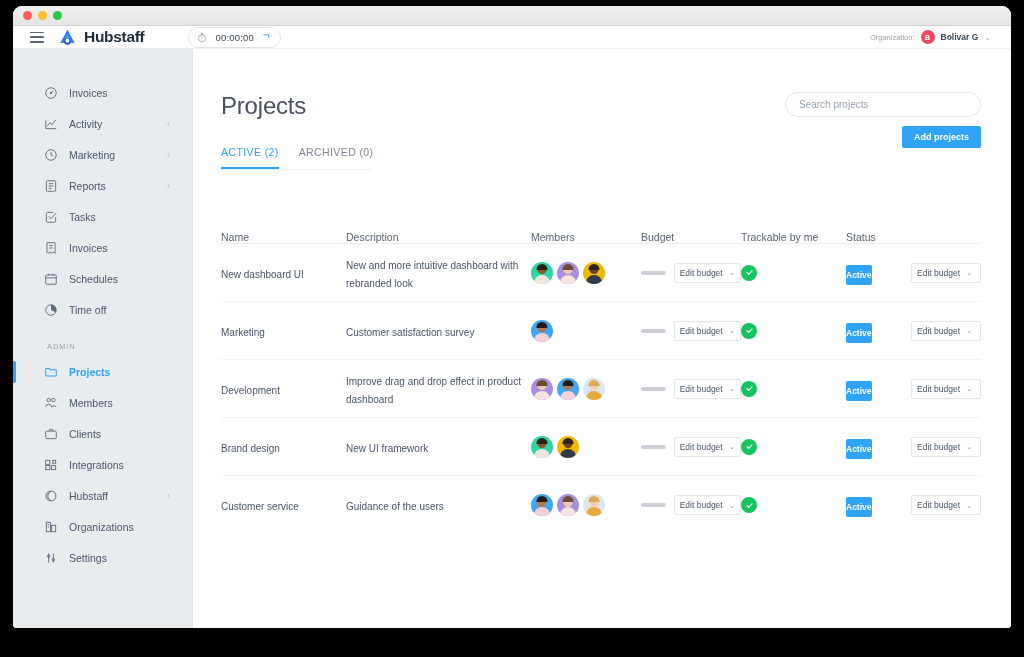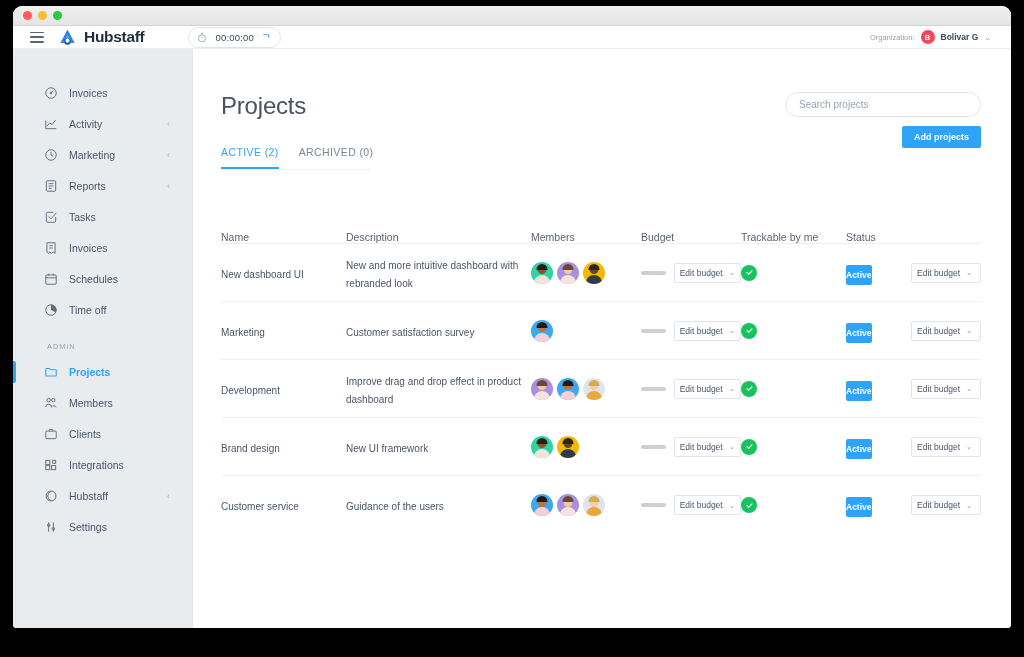--- a/index.html
+++ b/index.html
@@ -423,20 +423,31 @@
           <span class="nav-icon">
             <svg width="14" height="14" viewBox="0 0 24 24" fill="none" stroke="currentColor" stroke-width="1.7">
               <circle cx="12" cy="12" r="8.5"></circle>
                 <path d="M12 4 a8.5 8.5 0 0 0 0 16" stroke-width="1.7"></path>
             </svg>
           </span>
           <span class="nav-label">Hubstaff</span>
           <span class="chev">‹</span>
         </div>
 
+        <div class="nav-item">
+          <span class="nav-icon">
+            <svg width="14" height="14" viewBox="0 0 24 24" fill="none" stroke="currentColor" stroke-width="1.6">
+              <rect x="4" y="4" width="7" height="16"></rect>
+                <rect x="13" y="9" width="7" height="11"></rect>
+              <path d="M6.5 8 H8.5"></path>
+                <path d="M6.5 12 H8.5"></path>
+            </svg>
+          </span>
+          <span class="nav-label">Organizations</span>
+        </div>
 
         <div class="nav-item">
           <span class="nav-icon">
             <svg width="14" height="14" viewBox="0 0 24 24" fill="none" stroke="currentColor" stroke-width="1.6">
               <path d="M8 4 V20"></path>
                 <path d="M16 4 V20"></path>
                 <circle cx="8" cy="9" r="2.2"></circle>
                 <circle cx="16" cy="15" r="2.2"></circle>
             </svg>
           </span>

